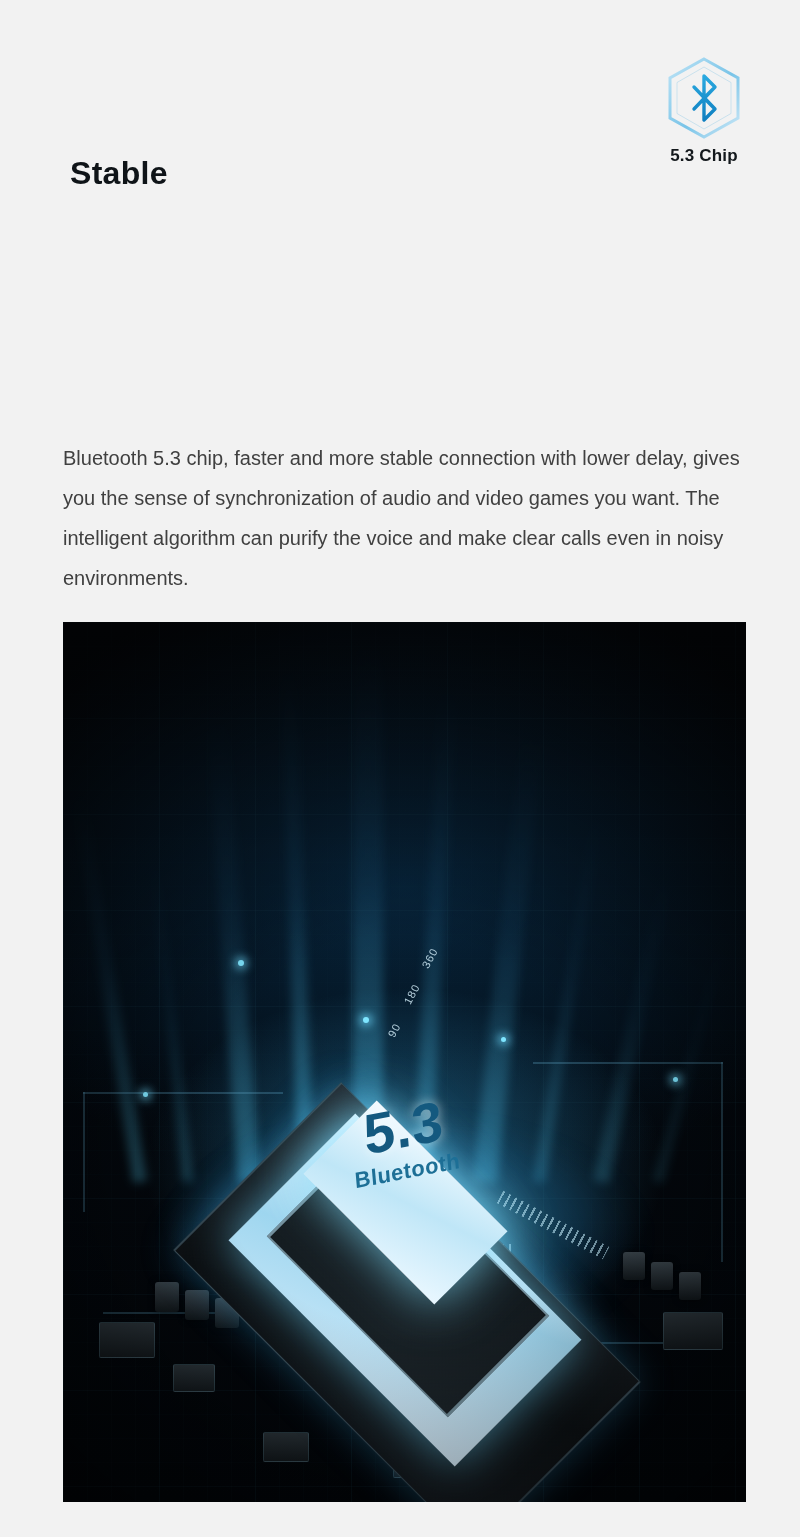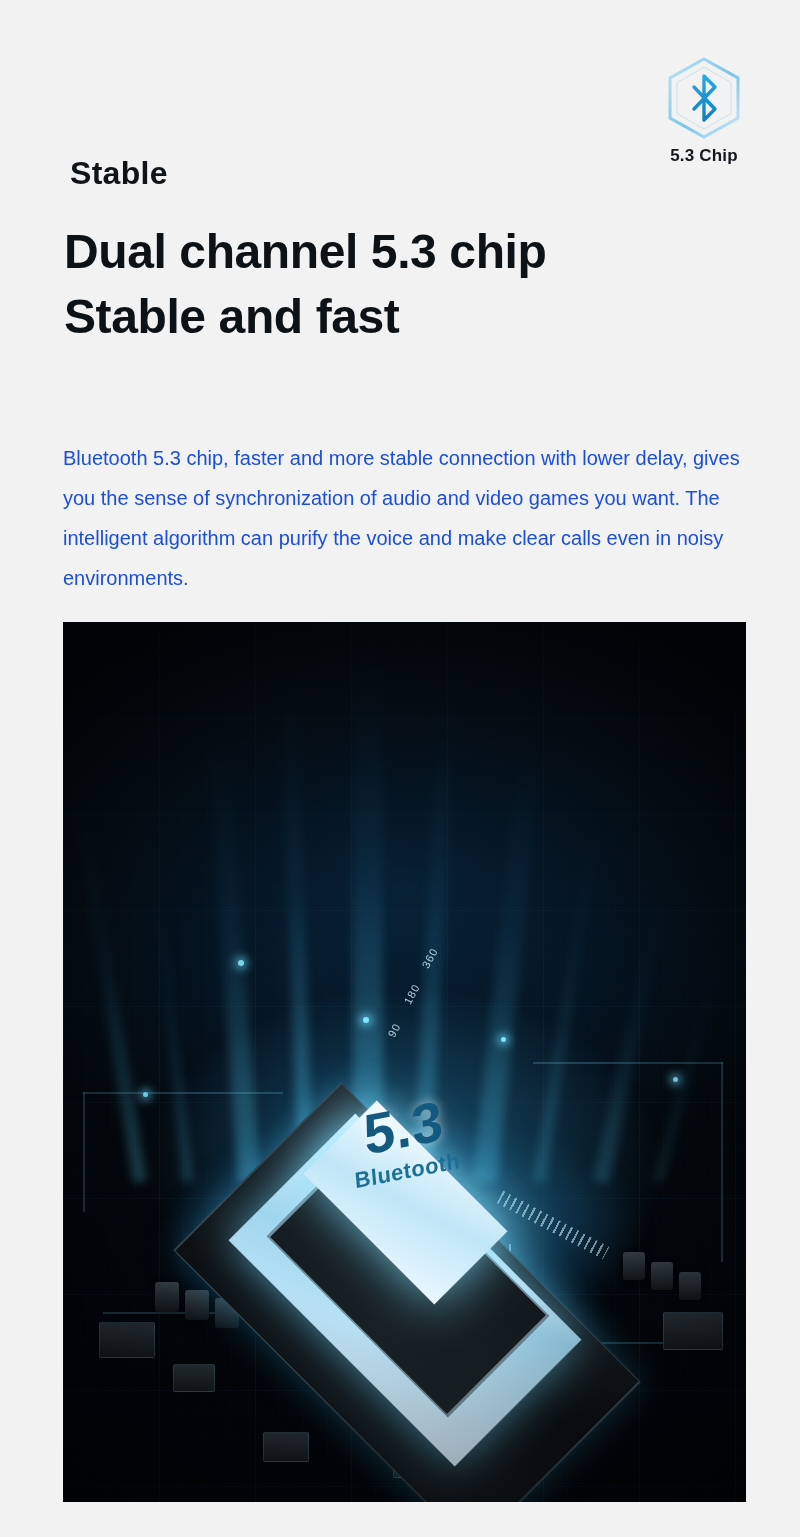--- a/index.html
+++ b/index.html
@@ -69,21 +69,21 @@
   }
   .headline .l2 { display: block; margin-top: 16px; }
 
   .body-copy {
     position: absolute;
     left: 63px;
     top: 438px;
     width: 700px;
     font-size: 20px;
     line-height: 40px;
-    color: #1d4ed8;
+    color: #404040;
     font-weight: 400;
   }
 
   
   .hero {
     position: absolute;
     left: 63px;
     top: 622px;
     width: 683px;
     height: 880px;
@@ -277,24 +277,20 @@
         <polygon points="39,3 73,22 73,62 39,81 5,62 5,22" fill="none" stroke="url(#hexg)" stroke-width="3"></polygon>
         <polygon points="39,11 66,26.5 66,57.5 39,73 12,57.5 12,26.5" fill="none" stroke="rgba(150,205,230,0.45)" stroke-width="1"></polygon>
         <path d="M39 20 L50 31 L39 42 L39 20 Z M39 42 L50 53 L39 64 L39 42 Z M29 31 L50 53 M29 53 L50 31" fill="none" stroke="url(#btg)" stroke-width="3.4" stroke-linejoin="round" stroke-linecap="round"></path>
       </svg>
     </div>
     <div class="badge-label">5.3 Chip</div>
   </div>
 
   <div class="eyebrow">Stable</div>
 
-  <div class="headline">
-    <span>Dual channel 5.3 chip</span>
-    <span class="l2">Stable and fast</span>
-  </div>
 
   <div class="body-copy">Bluetooth 5.3 chip, faster and more stable connection with lower delay, gives you the sense of synchronization of audio and video games you want. The intelligent algorithm can purify the voice and make clear calls even in noisy environments.</div>
 
   <div class="hero">
     <div class="hero-inner"></div>
     <div class="circuit"></div>
 
     <div class="beams">
       <div class="beam" style="left:70px;  width:14px; height:400px; transform:rotate(-9deg); opacity:.55;"></div>
       <div class="beam" style="left:120px; width:10px; height:330px; transform:rotate(-6deg); opacity:.40;"></div>

